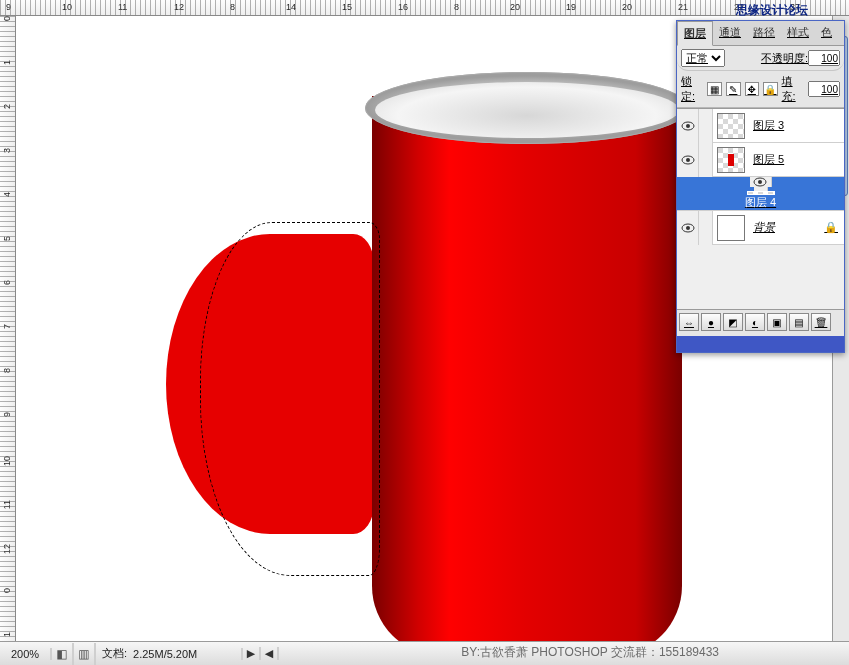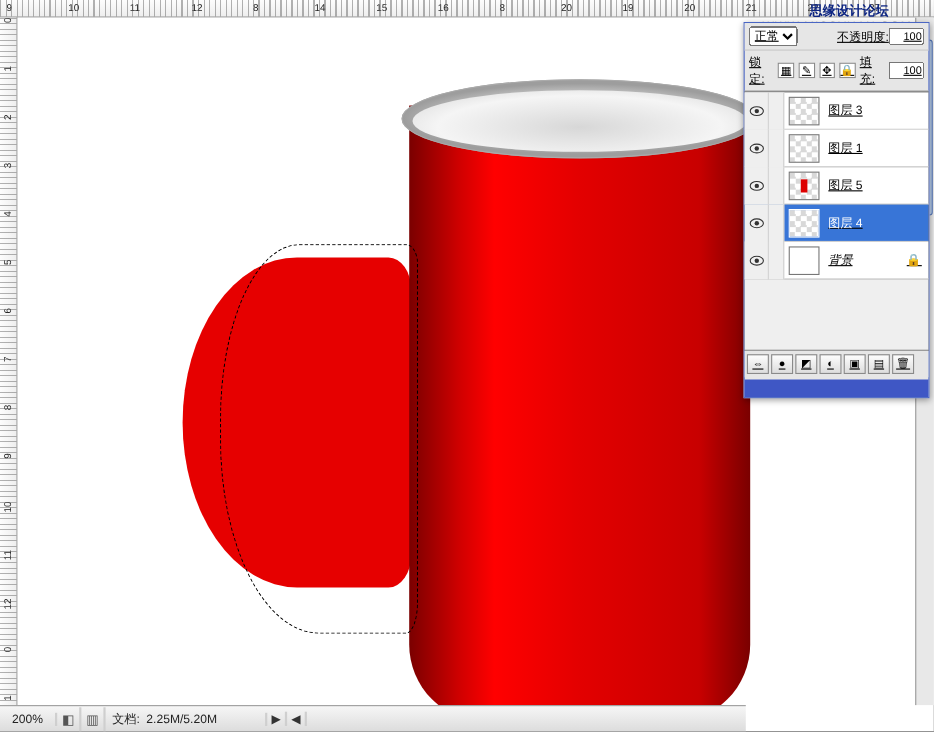--- a/index.html
+++ b/index.html
@@ -45,21 +45,21 @@
     position:absolute; top:206px; left:184px; width:180px; height:354px;
     border:1px dashed #000; border-radius: 40% 6% 6% 50% / 45% 5% 8% 50%;
     background:transparent; pointer-events:none;
   }
 
   .watermark-top {
     position:absolute; top:2px; right:20px; color:#999; font-size:11px; letter-spacing:1px; font-family: Arial;
   }
   
   
-  .status { position:absolute; left:0; bottom:0; width:678px; height:24px; background:linear-gradient(#f6f6f6,#dcdcdc); border-top:1px solid #9a9a9a; display:flex; align-items:center; font-size:11px; color:#222; }
+  .status { position:absolute; left:0; bottom:0; width:849px; height:24px; background:linear-gradient(#f6f6f6,#dcdcdc); border-top:1px solid #9a9a9a; display:flex; align-items:center; font-size:11px; color:#222; }
   .status .zoom { width:52px; padding:0 4px; border-right:2px inset #cfcfcf; text-align:center; }
   .status .icons { display:flex; }
   .status .icons div { width:22px; height:22px; display:flex; align-items:center; justify-content:center; border-right:2px inset #cfcfcf; font-size:12px; color:#555;}
   .status .doc-label{ padding:0 6px; }
   .status .doc-value{ flex:0 0 auto; padding-right:10px; min-width:110px; border-right:2px inset #cfcfcf;}
   .status .arrow{ width:18px; text-align:center; color:#333; border-right:2px inset #cfcfcf;}
   .status .spacer{ flex:1; }
   
   .credit {
     position:absolute; bottom:4px; right:130px; color:#6b6b6b; font-size:12px;
@@ -72,31 +72,31 @@
   
   .palette {
     position:absolute; top:20px; right:4px; width:169px; background:#e6e6e6;
     border:1px solid #4a66c4; box-shadow: 0 2px 6px rgba(0,0,0,.4);
     font-size:11px; user-select:none;text-decoration:underline;
   }
   .palette .title-top { position:absolute; top:-19px; right:36px; font-size:12px; color:#0d2583; font-weight:bold;}
   .palette .tabs { display:flex; background:#d7d7d7; border-bottom:1px solid #9a9a9a; }
   .palette .tab { padding:4px 6px; color:#333; position:relative; }
   .palette .tab.active { background:#e6e6e6; border:1px solid #9a9a9a; border-bottom:1px solid #e6e6e6; margin-bottom:-1px; font-weight:bold;}
-  .palette .row { display:flex; align-items:center; padding:3px 4px; border-bottom:1px solid #c7c7c7; background:#e6e6e6;}
+  .palette .row { display:flex; align-items:center; padding:3px 4px; border-bottom:1px solid #c7c7c7; background:#e6e6e6;border-radius:11px;}
   .palette select { font-size:11px; height:18px; }
   .palette .opacity-label{ margin-left:auto; }
   .palette input.num { width:32px; height:16px; font-size:10px; text-align:right; }
   .palette .lock-row { display:flex; align-items:center; gap:4px; padding:3px 4px; border-bottom:1px solid #b7b7b7;}
   .palette .lock-row .sp{ margin-left:auto;}
   .palette .mini { width:16px; height:14px; background:#fff; border:1px solid #8a8a8a; display:inline-flex; align-items:center; justify-content:center; font-size:10px;}
   
   .layers { max-height:240px; background:#404040; border-top:1px solid #9a9a9a; border-bottom:1px solid #9a9a9a;}
   .layer { display:flex; align-items:center; height:34px; border-bottom:1px solid #cfcfcf; background:#fff;}
-  .layer.selected { background:#3875d7; color:#fff;}
+  .layer.selected { background:#3875d7; color:#fff;flex-direction:column;}
   .layer .eye { width:22px; height:34px; display:flex; align-items:center; justify-content:center; border-right:1px solid #cfcfcf; background:#efefef;}
   .layer.selected .eye{ background:#efefef; color:#000;}
   .layer .lockslot{ width:14px; border-right:1px solid #cfcfcf; height:34px; background:#efefef;}
   .layer .thumb { width:28px; height:26px; margin:0 4px; border:1px solid #777; background:
       repeating-conic-gradient(#fff 0 25%, #d8d8d8 0 50%) 0 0/10px 10px;
       display:flex; align-items:center; justify-content:center; font-size:10px; color:#000;
   }
   .layer .thumb.white{ background:#fff;}
   .layer .thumb.cup::after{ content:""; width:6px; height:12px; background:#d00; display:block;}
   .layer .name { padding:0 4px; font-size:11px;}
@@ -160,20 +160,27 @@
     <div class="selection"></div>
     <div class="watermark-top">WWW.MISSYUAN.COM</div>
   </div>
 
   <div class="scroll-v">
     <div class="thumb"></div>
   </div>
 
   <div class="palette">
     <div class="title-top">思缘设计论坛</div>
+    <div class="tabs">
+      <div class="tab active">图层</div>
+      <div class="tab">通道</div>
+      <div class="tab">路径</div>
+      <div class="tab">样式</div>
+      <div class="tab">色</div>
+    </div>
     <div class="row">
       <select>
         <option>正常</option>
       </select>
       <span class="opacity-label">不透明度:</span>
       <input class="num" value="100" style="">
     </div>
     <div class="lock-row">
       <span>锁定:</span>
       <span class="mini">▦</span>
@@ -197,31 +204,20 @@
         <div class="name">图层 3</div>
       </div>
       <div class="layer">
         <div class="eye">
             <svg class="eye-ico" viewBox="0 0 14 10">
               <ellipse cx="7" cy="5" rx="6" ry="4" fill="none" stroke="#333"></ellipse>
               <circle cx="7" cy="5" r="2" fill="#333"></circle>
             </svg>
           </div>
         <div class="lockslot"></div>
-        <div class="thumb"></div>
-        <div class="name">图层 1</div>
-      </div>
-      <div class="layer">
-        <div class="eye">
-            <svg class="eye-ico" viewBox="0 0 14 10">
-              <ellipse cx="7" cy="5" rx="6" ry="4" fill="none" stroke="#333"></ellipse>
-              <circle cx="7" cy="5" r="2" fill="#333"></circle>
-            </svg>
-          </div>
-        <div class="lockslot"></div>
         <div class="thumb cup"></div>
         <div class="name">图层 5</div>
       </div>
       <div class="layer selected">
         <div class="eye">
             <svg class="eye-ico" viewBox="0 0 14 10">
               <ellipse cx="7" cy="5" rx="6" ry="4" fill="none" stroke="#333"></ellipse>
               <circle cx="7" cy="5" r="2" fill="#333"></circle>
             </svg>
           </div>
@@ -261,14 +257,15 @@
     <div class="icons">
       <div>◧</div>
       <div>▥</div>
     </div>
     <div class="doc-label">文档:</div>
     <div class="doc-value">2.25M/5.20M</div>
     <div class="arrow">▶</div>
     <div class="arrow">◀</div>
     <div class="spacer"></div>
   </div>
+  <div class="credit">BY:古欲香萧  PHOTOSHOP 交流群：155189433</div>
 
 </div>
 
 </body></html>

